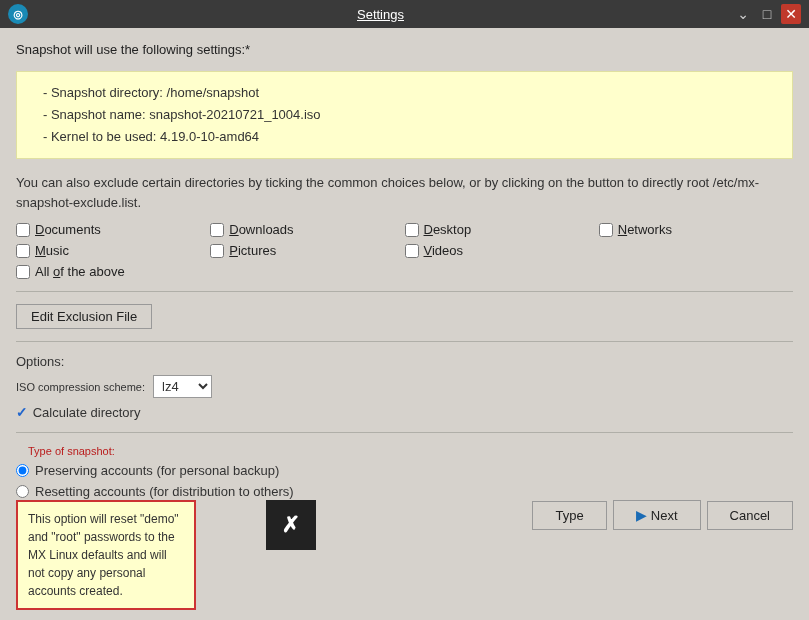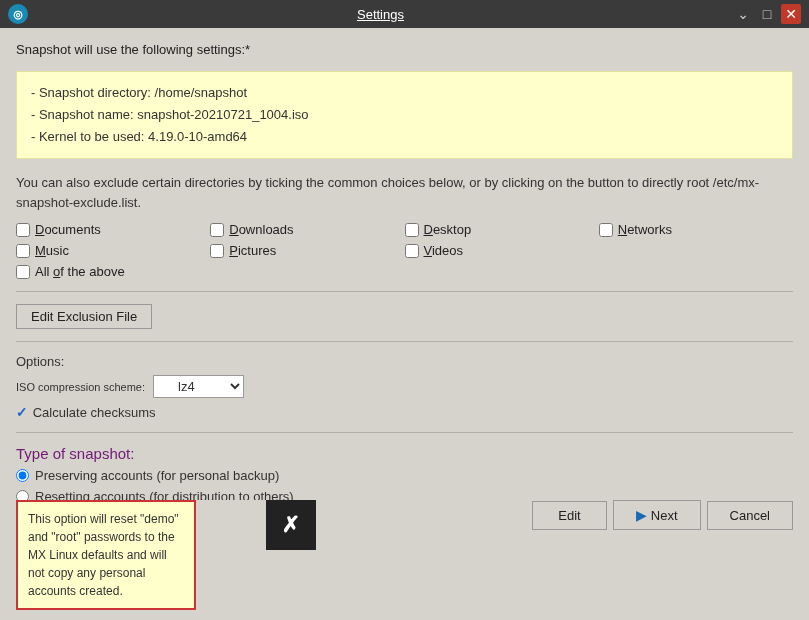--- a/index.html
+++ b/index.html
@@ -77,21 +77,21 @@
       overflow: hidden;
     }
     .info-header {
       font-size: 13px;
       color: #222;
       margin-bottom: 4px;
     }
     .info-box {
       background: #ffffcc;
       border: 1px solid #e0e0a0;
-      padding: 10px 14px;
+      padding: 10px 26px;
       font-size: 13px;
       line-height: 1.7;
       color: #333;
     }
     .exclude-desc {
       font-size: 13px;
       color: #333;
       line-height: 1.5;
       margin-top: 4px;
     }
@@ -150,21 +150,21 @@
       align-items: center;
       gap: 8px;
     }
     .options-row label {
       font-size: 11px;
       color: #333;
     }
     .compression-select {
       background: #fff;
       border: 1px solid #999;
-      padding: 2px 20px;
+      padding: 2px 4px;
       font-size: 13px;
       color: #333;
     }
     .checksums-row {
       display: flex;
       align-items: center;
       gap: 5px;
       font-size: 13px;
       color: #333;
     }
@@ -172,22 +172,23 @@
       color: #2266cc;
       font-size: 14px;
       font-weight: bold;
     }
     .snapshot-section {
       display: flex;
       flex-direction: column;
       gap: 6px;
     }
     .snapshot-label {
-      font-size: 15px;
-      color: #701a75;
+      font-size: 11px;
+      color: #b91c1c;
+      margin-left: 12px;
     }
     .radio-item {
       display: flex;
       align-items: center;
       gap: 6px;
       font-size: 13px;
       color: #333;
       cursor: pointer;
     }
     .radio-item input[type=radio] {
@@ -330,21 +331,21 @@
         <label>ISO compression scheme:</label>
         <select class="compression-select">
           <option>lz4</option>
           <option>gzip</option>
           <option>xz</option>
           <option>none</option>
         </select>
       </div>
       <div class="checksums-row">
         <span class="checkmark">✓</span>
-        <label style="cursor:pointer;">Calculate checksums</label>
+        <label style="cursor:pointer;">Calculate directory</label>
       </div>
     </div>
 
     <hr class="divider">
 
     <div class="snapshot-section">
       <span class="snapshot-label">Type of snapshot:</span>
       <label class="radio-item">
         <input type="radio" name="snapshot-type" checked="" style="">
         <span>Preserving accounts (for personal backup)</span>
@@ -361,21 +362,21 @@
 
     <div class="tooltip-box">
       <span>This option will reset "demo" and "root" passwords to the MX Linux defaults and will not copy any personal accounts created.</span>
     </div>
 
     <div class="mx-logo">
       <span>✗</span>
     </div>
 
     <div class="buttons-row">
-      <button class="nav-btn">Edit</button>
+      <button class="nav-btn">Type</button>
       <button class="nav-btn next-btn">
         <span class="next-arrow">▶</span>
         <span>Next</span>
       </button>
       <button class="nav-btn">Cancel</button>
     </div>
   </div>
 </div>
 
 </body></html>

